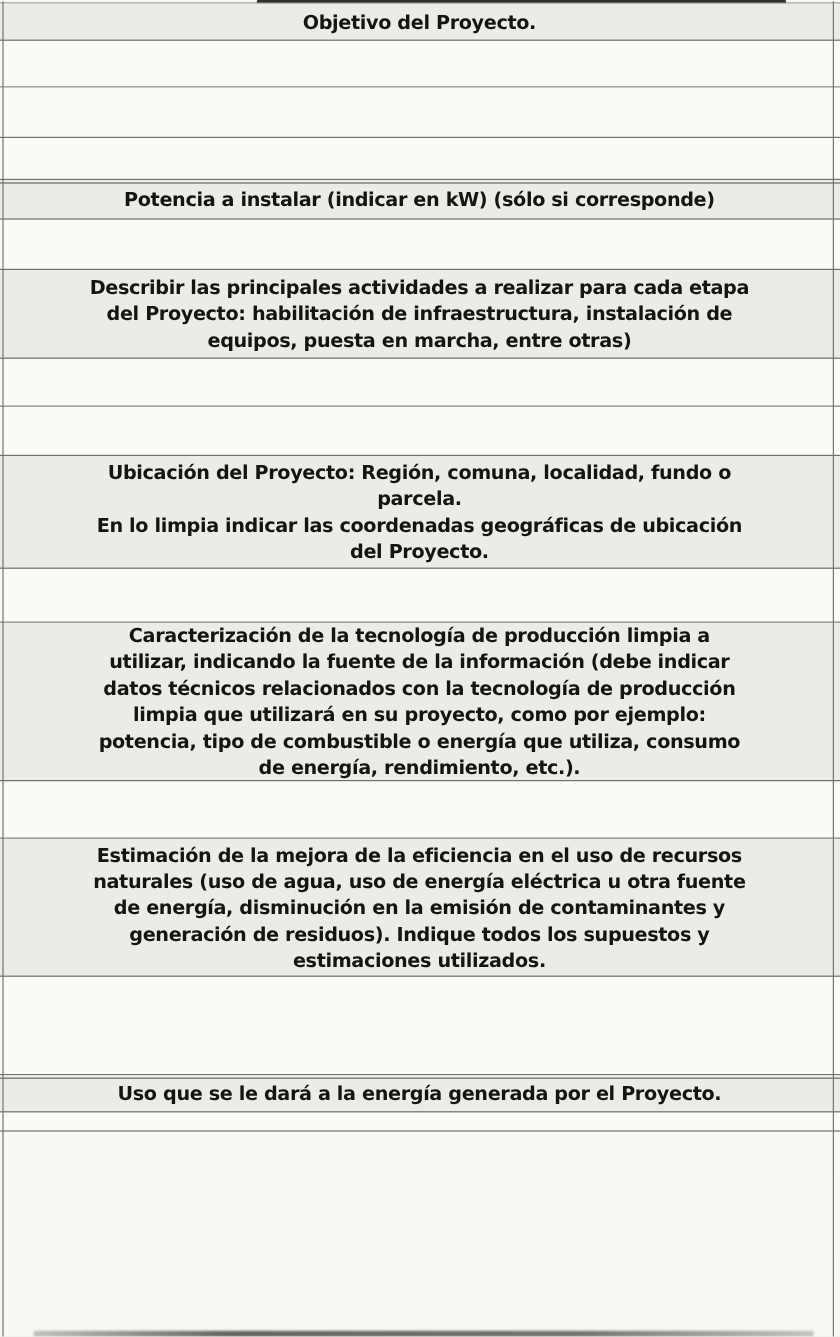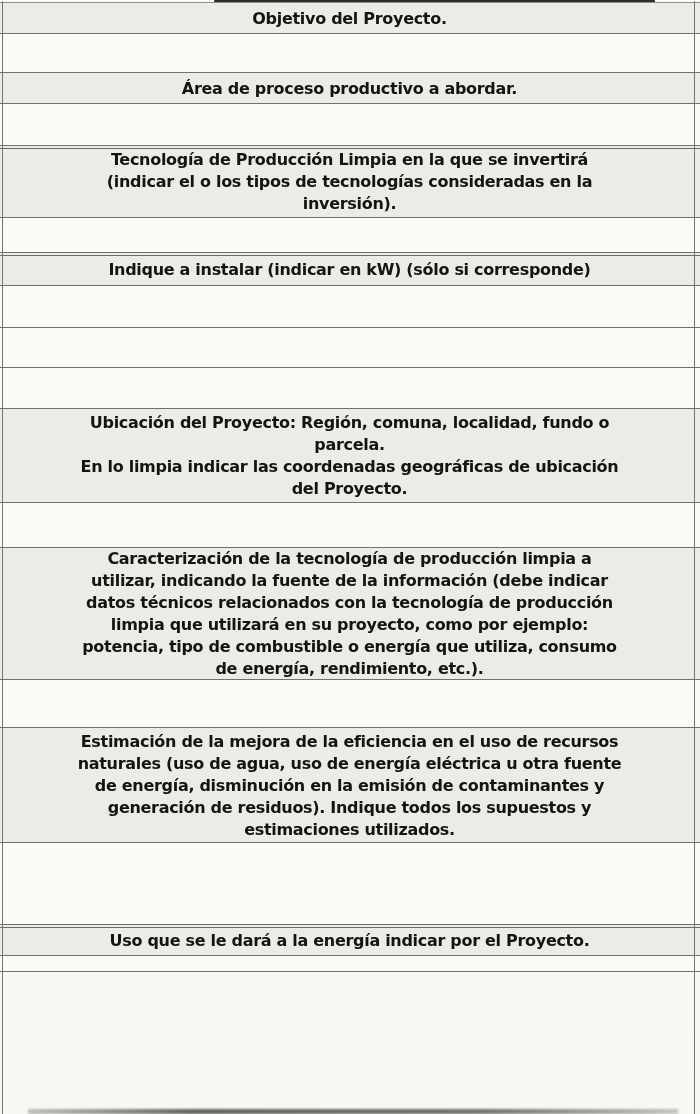--- a/index.html
+++ b/index.html
@@ -61,31 +61,30 @@
 <body>
 
 <div class="sheet">
   <div class="topseg"></div>
 
   <div class="tbl">
 
     <div class="hrow" style="height:31px">Objetivo del Proyecto.</div>
     <div class="arow" style="height:39px"></div>
 
-    <div class="hrow" style="height:31px">Área de proceso productivo a abordar.</div>
     <div class="arow" style="height:42px"></div>
 
-    <div class="hrow dbl" style="height:72px">Tecnología de Producción Limpia en la que se invertirá
-(indicar el o los tipos de tecnologías consideradas en la
-inversión).</div>
     <div class="arow" style="height:35px"></div>
 
-    <div class="hrow dbl" style="height:33px">Indique a instalar (indicar en kW) (sólo si corresponde)</div>
+    <div class="hrow dbl" style="height:33px">Potencia a instalar (indicar en kW) (sólo si corresponde)</div>
     <div class="arow" style="height:42px"></div>
 
+    <div class="hrow" style="height:74px">Describir las principales actividades a realizar para cada etapa
+del Proyecto: habilitación de infraestructura, instalación de
+equipos, puesta en marcha, entre otras)</div>
     <div class="arow" style="height:40px"></div>
 
     <div class="arow" style="height:41px"></div>
 
     <div class="hrow" style="height:94px">Ubicación del Proyecto: Región, comuna, localidad, fundo o
 parcela.
 En lo limpia indicar las coordenadas geográficas de ubicación
 del Proyecto.</div>
     <div class="arow" style="height:45px"></div>
 
@@ -97,21 +96,21 @@
 de energía, rendimiento, etc.).</div>
     <div class="arow" style="height:48px"></div>
 
     <div class="hrow" style="height:115px">Estimación de la mejora de la eficiencia en el uso de recursos
 naturales (uso de agua, uso de energía eléctrica u otra fuente
 de energía, disminución en la emisión de contaminantes y
 generación de residuos). Indique todos los supuestos y
 estimaciones utilizados.</div>
     <div class="arow" style="height:82px"></div>
 
-    <div class="hrow dbl" style="height:31px">Uso que se le dará a la energía indicar por el Proyecto.</div>
+    <div class="hrow dbl" style="height:31px">Uso que se le dará a la energía generada por el Proyecto.</div>
     <div class="arow" style="height:16px"></div>
 
   </div>
 
   <div class="vline left"></div>
   <div class="vline right"></div>
   <div class="botseg"></div>
 </div>
 
 </body></html>

